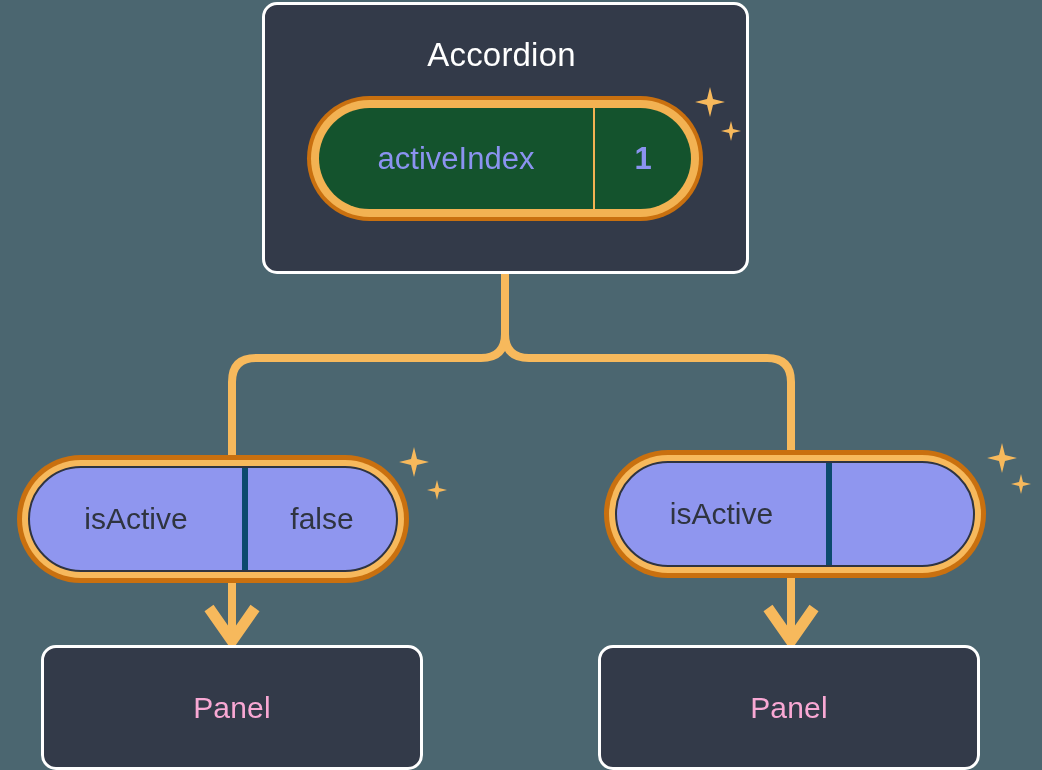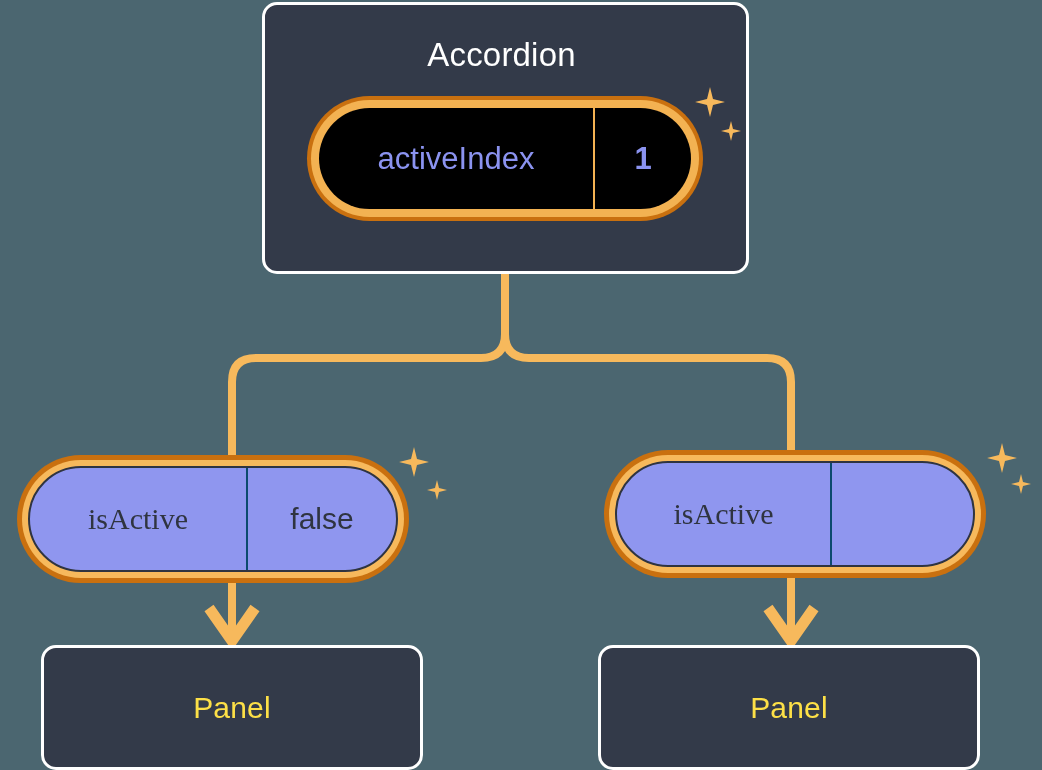--- a/index.html
+++ b/index.html
@@ -59,21 +59,21 @@
     position: absolute;
     box-sizing: border-box;
     background: #333a49;
     border: 3px solid #ffffff;
     border-radius: 15px;
     display: flex;
     align-items: center;
     justify-content: center;
   }
   .panel-label {
-    color: #fde047;
+    color: #f9a8d4;
     font-size: 30px;
     letter-spacing: .2px;
   }
   #panel-left  { left: 41px;  top: 645px; width: 382px; height: 125px; }
   #panel-right { left: 598px; top: 645px; width: 382px; height: 125px; }
 
   
   
   .pill {
     position: absolute;
@@ -114,21 +114,21 @@
 
   
   #pill-activeindex {
     left: 307px;
     top: 96px;
     width: 396px;
     height: 125px;
   }
   #pill-activeindex .pill-outer { background: #c9700f; padding: 4px; }
   #pill-activeindex .pill-mid   { background: #f3b252; padding: 8px; }
-  #pill-activeindex .pill-inner { background: #000000; border: 0; }
+  #pill-activeindex .pill-inner { background: #14532d; border: 0; }
   #pill-activeindex .pill-key {
     flex: 0 0 276px;
     color: #8b93f0;
     font-size: 31px;
     border-right: 2px solid #f3b252;
   }
   #pill-activeindex .pill-val {
     flex: 1 1 auto;
     color: #8b93f0;
     font-size: 31px;
@@ -136,22 +136,21 @@
   }
 
   
   .pill-prop .pill-inner {
     background: #8f96ef;
     border: 2px solid #2f3440;
   }
   .pill-prop .pill-key {
     color: #2f3440;
     font-size: 30px;
-    border-right: 2px solid #0c4a6e;
-    font-family: Liberation Serif, serif;
+    border-right: 6px solid #0c4a6e;
   }
   .pill-prop .pill-val {
     color: #2f3440;
     font-size: 30px;
     font-weight: normal;
   }
   #pill-isactive-false {
     left: 17px;
     top: 455px;
     width: 392px;

